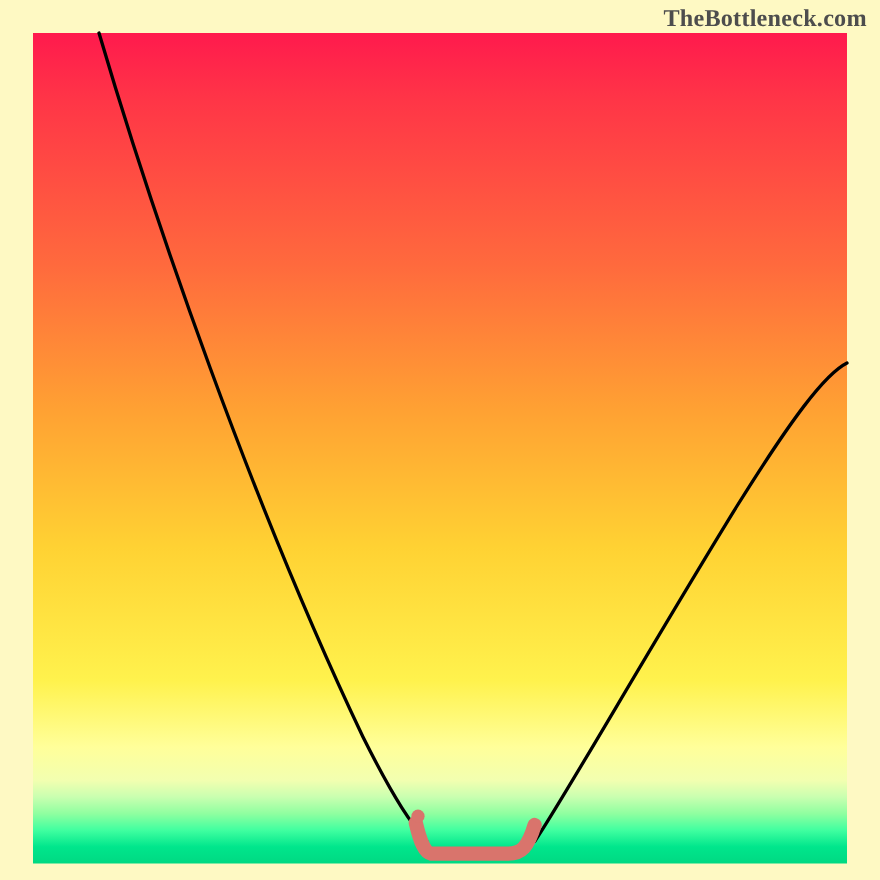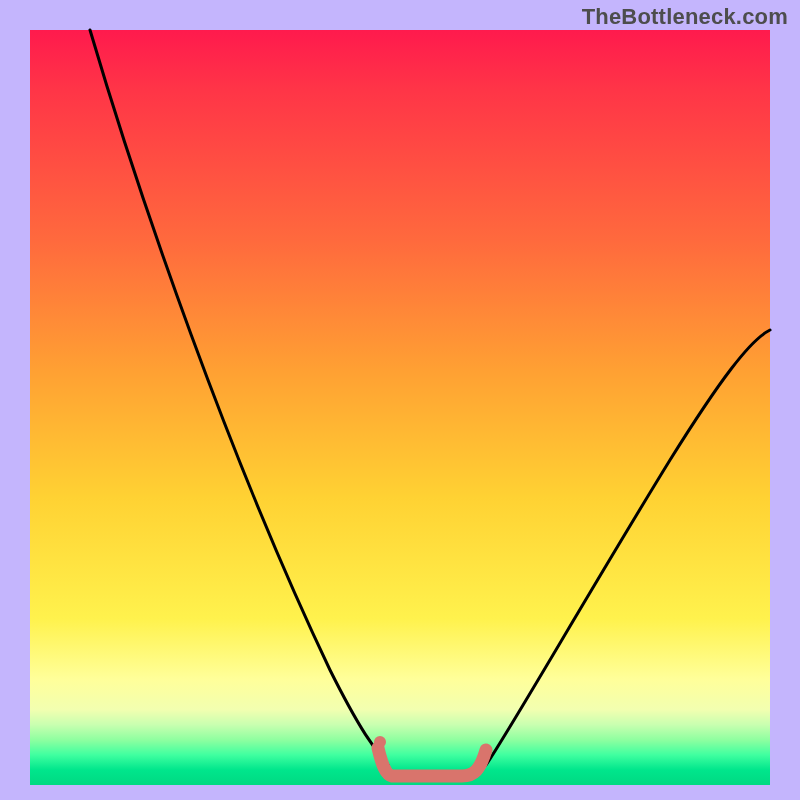--- a/index.html
+++ b/index.html
@@ -10,21 +10,22 @@
     background: #000;
     overflow: hidden;
     font-family: Arial, Helvetica, sans-serif;
   }
   .frame {
     position: absolute;
     left: 0;
     top: 0;
     width: 800px;
     height: 800px;
-    background: #c4b5fd;
+    background: #fef9c3;
+    font-family: Liberation Serif, serif;
   }
   .plot {
     position: absolute;
     left: 30px;
     top: 30px;
     width: 740px;
     height: 755px;
     
     background: linear-gradient(
       to bottom,

